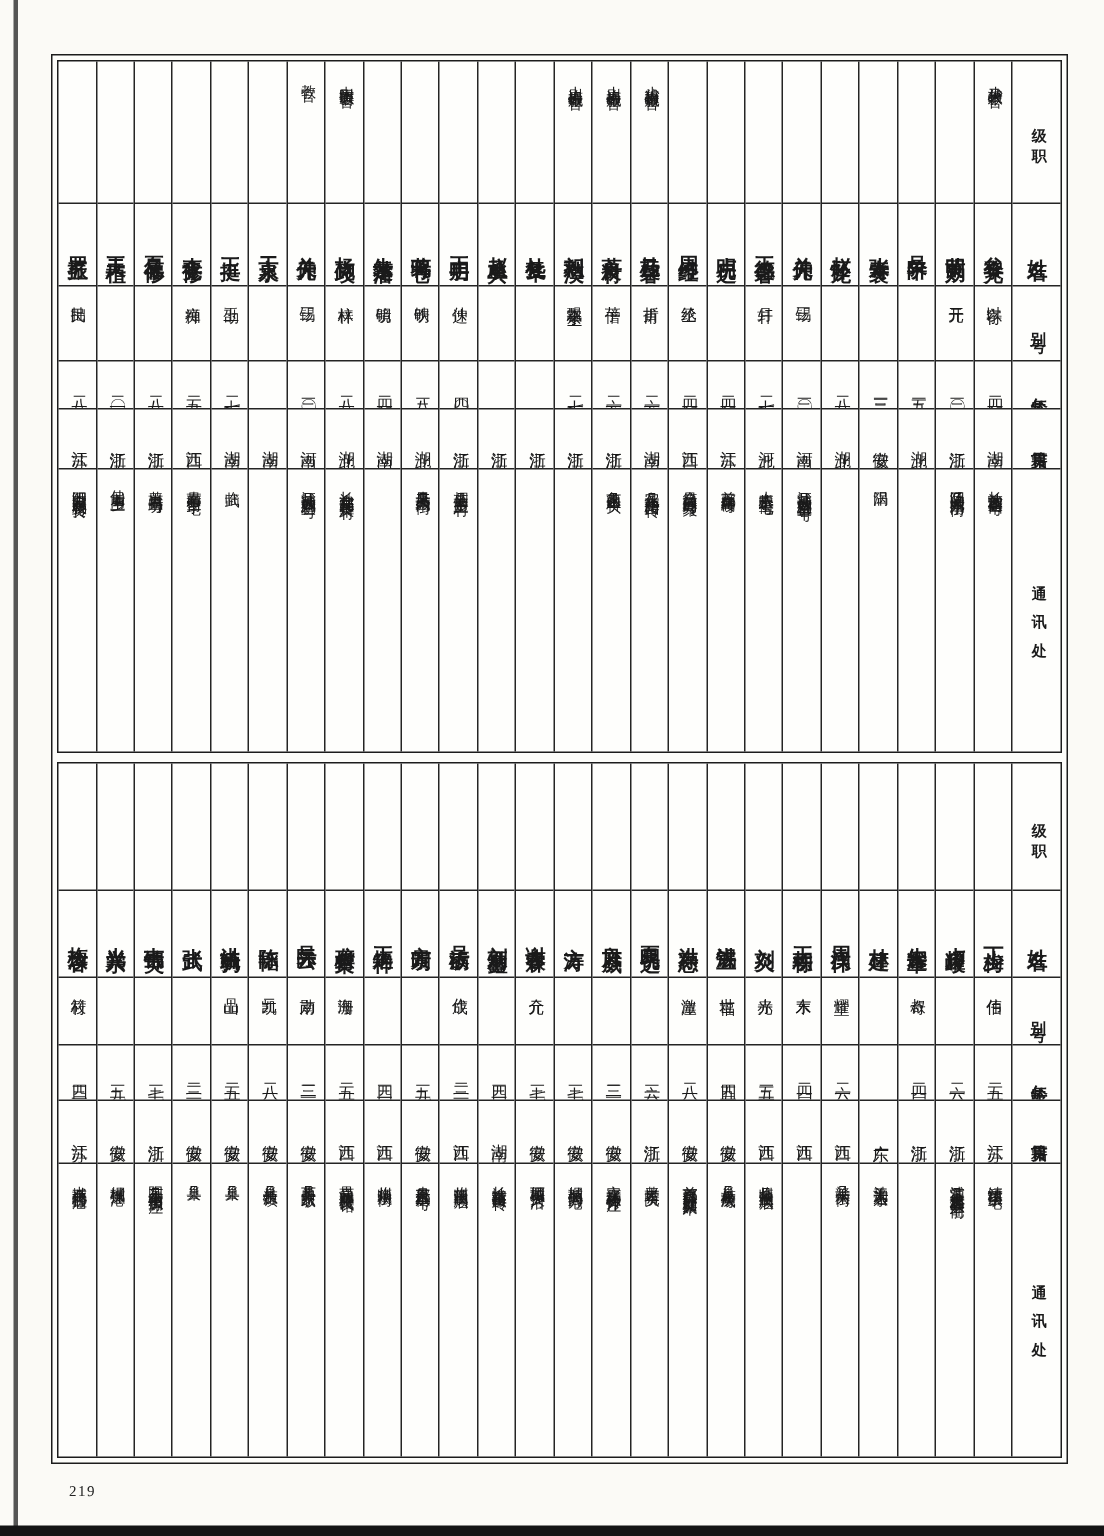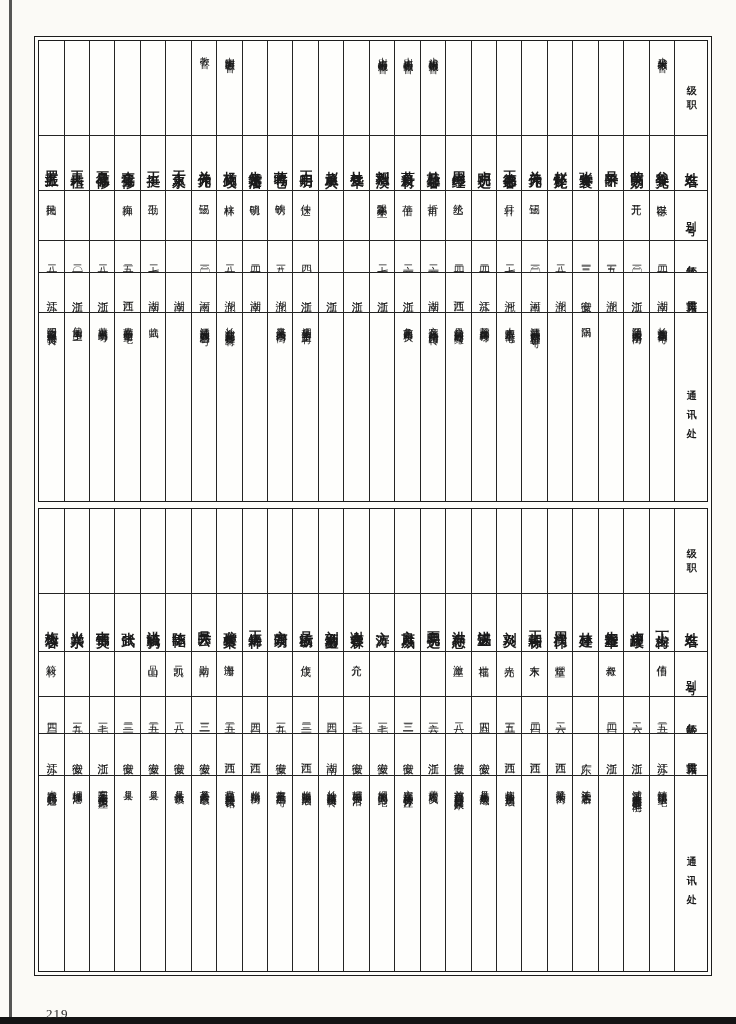--- a/index.html
+++ b/index.html
@@ -47,21 +47,21 @@
   .cell.native .vt{font-size:11px;}
   .cell.address .vt{font-size:10px;}
   .header-col .cell{align-items:center;}
   .hdr{font-size:13px;font-weight:700;}
   .hdr-rank{letter-spacing:1.5em;}
   .hdr-name{letter-spacing:0.55em;}
   .hdr-alias{letter-spacing:0.45em;}
   .hdr-age{letter-spacing:0.08em;}
   .hdr-native{letter-spacing:0.08em;}
   .hdr-addr{letter-spacing:1.9em;}
-  .page-number{position:absolute;left:46px;bottom:2px;font-size:13px;letter-spacing:1px;color:#222;}
+  .page-number{position:absolute;left:46px;bottom:24px;font-size:10px;letter-spacing:1px;color:#222;}
 </style>
 </head>
 <body>
 
 <div class="scan-left"></div>
 <div class="scan-bottom"></div>
 
 <div class="sheet">
 
   <div class="table t-top" id="table-top">

